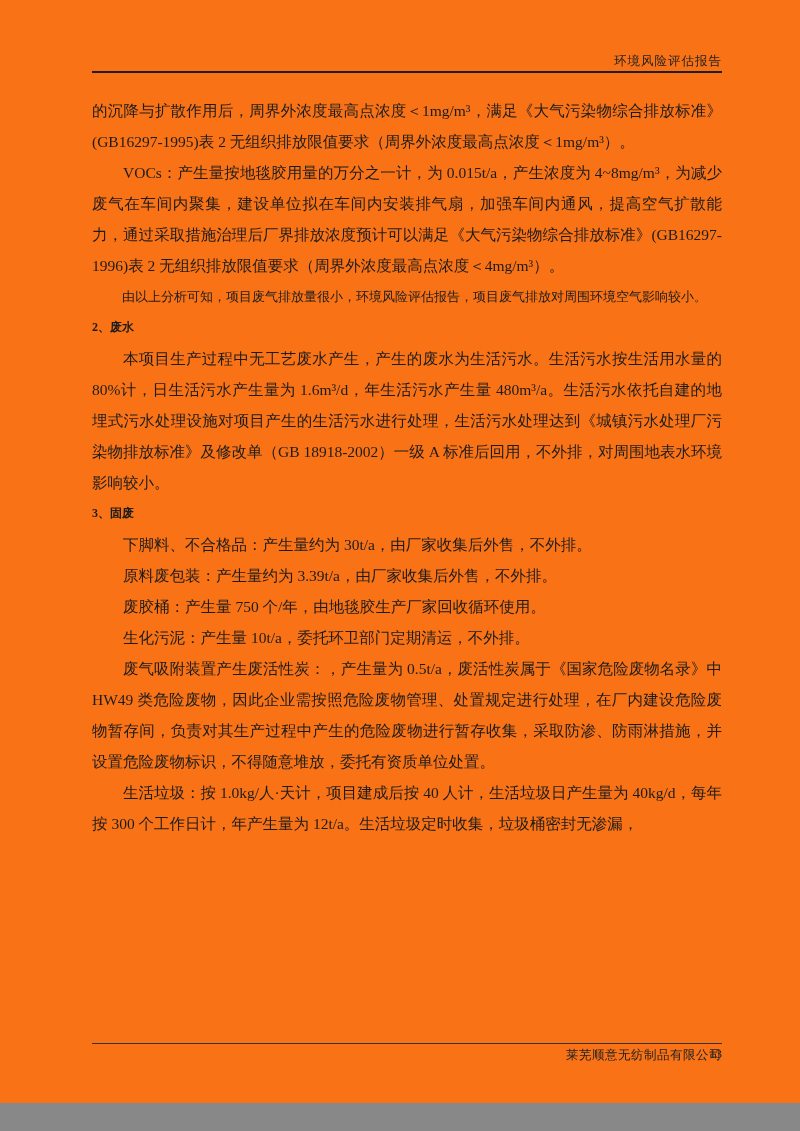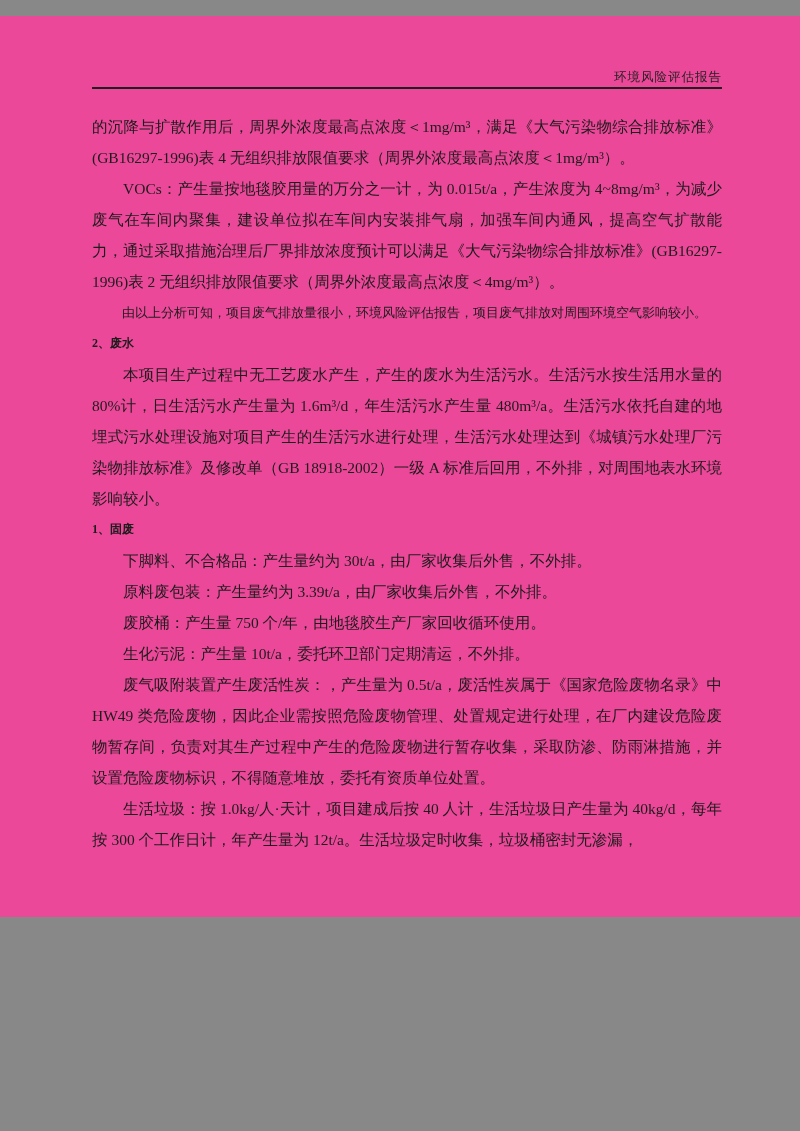--- a/index.html
+++ b/index.html
@@ -3,23 +3,23 @@
 <meta charset="utf-8">
 <style>
   html, body {
     margin: 0;
     padding: 0;
     background: #888;
   }
   .page {
     position: relative;
     width: 800px;
-    height: 901px;
-    margin: 16px auto;
-    background: #ec4899;
+    height: 1103px;
+    margin: 0 auto;
+    background: #f97316;
     color: #1c1c1c;
     font-family: "Liberation Serif", "DejaVu Serif", serif;
     overflow: hidden;
   }
   
   .header-title {
     position: absolute;
     top: 53px;
     left: 92px;
     width: 630px;
@@ -93,26 +93,26 @@
 </style>
 </head>
 <body>
 
 <div class="page">
 
   <div class="header-title">环境风险评估报告</div>
   <div class="header-rule"></div>
 
   <div class="doc-body">
-    <p class="para no-indent">的沉降与扩散作用后，周界外浓度最高点浓度＜1mg/m³，满足《大气污染物综合排放标准》(GB16297-1996)表 4 无组织排放限值要求（周界外浓度最高点浓度＜1mg/m³）。</p>
+    <p class="para no-indent">的沉降与扩散作用后，周界外浓度最高点浓度＜1mg/m³，满足《大气污染物综合排放标准》(GB16297-1995)表 2 无组织排放限值要求（周界外浓度最高点浓度＜1mg/m³）。</p>
     <p class="para">VOCs：产生量按地毯胶用量的万分之一计，为 0.015t/a，产生浓度为 4~8mg/m³，为减少废气在车间内聚集，建设单位拟在车间内安装排气扇，加强车间内通风，提高空气扩散能力，通过采取措施治理后厂界排放浓度预计可以满足《大气污染物综合排放标准》(GB16297-1996)表 2 无组织排放限值要求（周界外浓度最高点浓度＜4mg/m³）。</p>
     <p class="para small">由以上分析可知，项目废气排放量很小，环境风险评估报告，项目废气排放对周围环境空气影响较小。</p>
     <h3 class="heading">2、废水</h3>
     <p class="para">本项目生产过程中无工艺废水产生，产生的废水为生活污水。生活污水按生活用水量的 80%计，日生活污水产生量为 1.6m³/d，年生活污水产生量 480m³/a。生活污水依托自建的地埋式污水处理设施对项目产生的生活污水进行处理，生活污水处理达到《城镇污水处理厂污染物排放标准》及修改单（GB 18918-2002）一级 A 标准后回用，不外排，对周围地表水环境影响较小。</p>
-    <h3 class="heading">1、固废</h3>
+    <h3 class="heading">3、固废</h3>
     <p class="para">下脚料、不合格品：产生量约为 30t/a，由厂家收集后外售，不外排。</p>
     <p class="para">原料废包装：产生量约为 3.39t/a，由厂家收集后外售，不外排。</p>
     <p class="para">废胶桶：产生量 750 个/年，由地毯胶生产厂家回收循环使用。</p>
     <p class="para">生化污泥：产生量 10t/a，委托环卫部门定期清运，不外排。</p>
     <p class="para">废气吸附装置产生废活性炭：，产生量为 0.5t/a，废活性炭属于《国家危险废物名录》中 HW49 类危险废物，因此企业需按照危险废物管理、处置规定进行处理，在厂内建设危险废物暂存间，负责对其生产过程中产生的危险废物进行暂存收集，采取防渗、防雨淋措施，并设置危险废物标识，不得随意堆放，委托有资质单位处置。</p>
     <p class="para">生活垃圾：按 1.0kg/人·天计，项目建成后按 40 人计，生活垃圾日产生量为 40kg/d，每年按 300 个工作日计，年产生量为 12t/a。生活垃圾定时收集，垃圾桶密封无渗漏，</p>
   </div>
 
   <div class="footer-rule"></div>
   <div class="footer-page-number">13</div>

